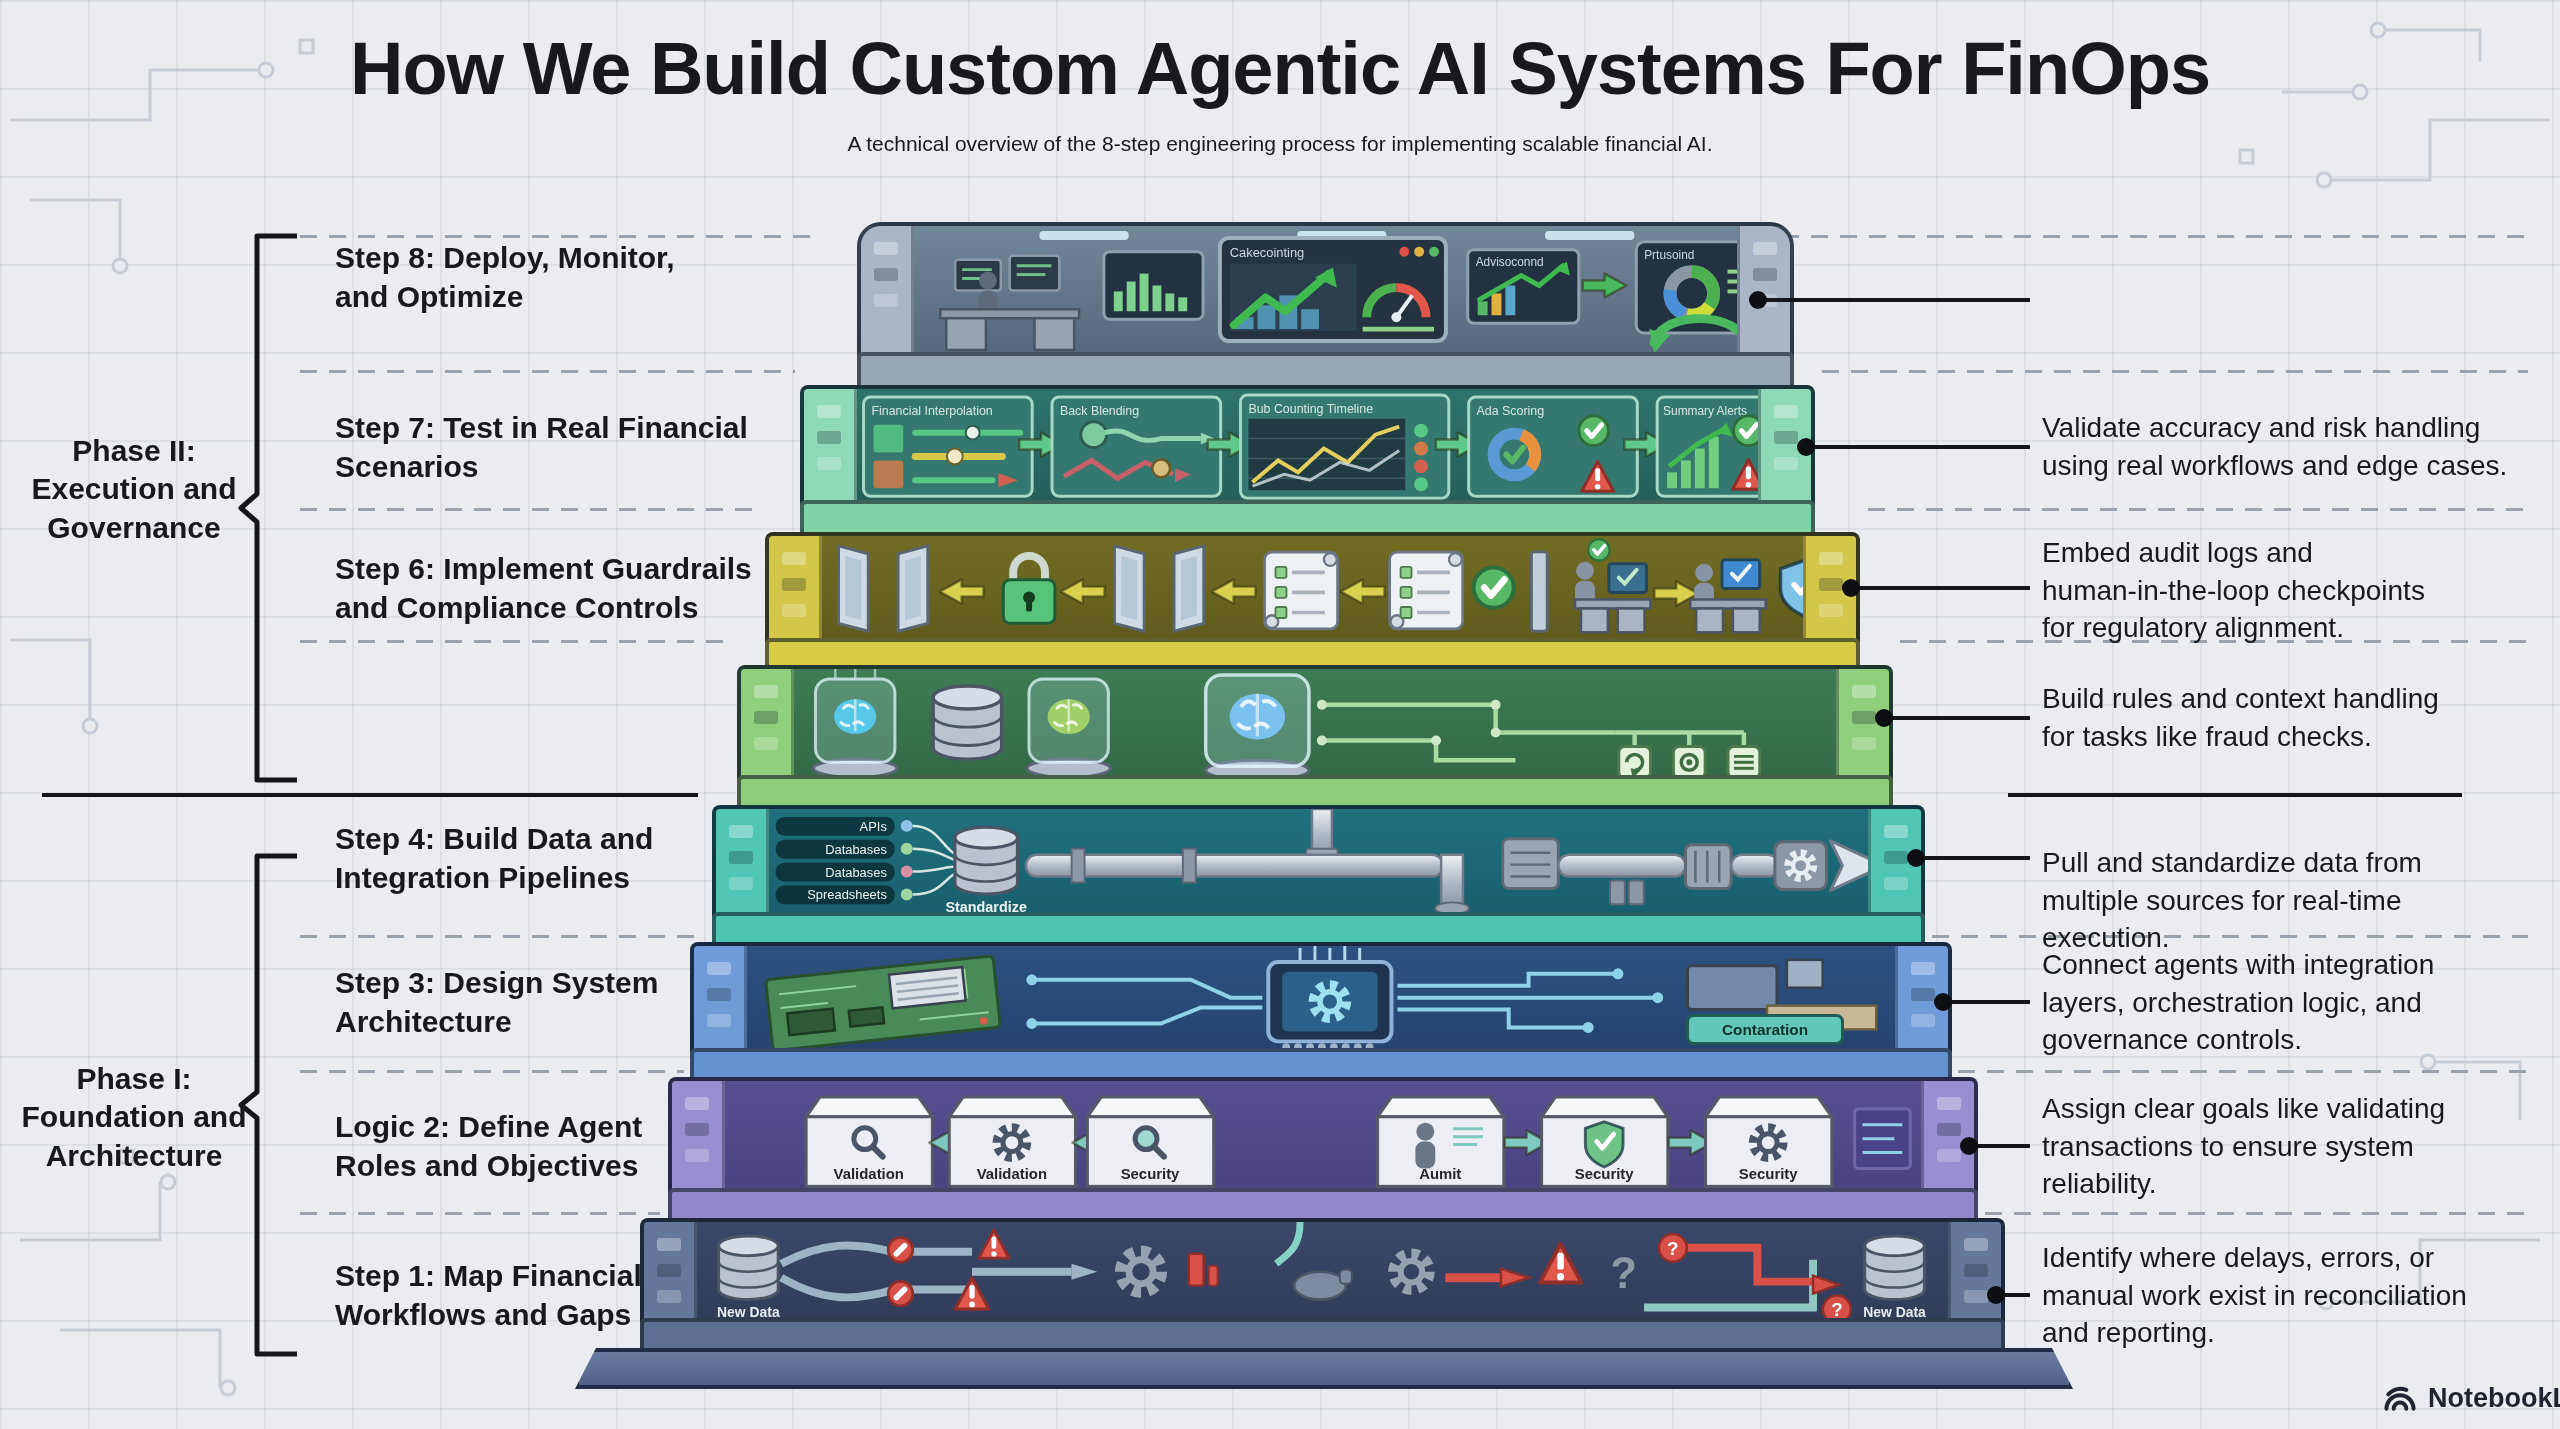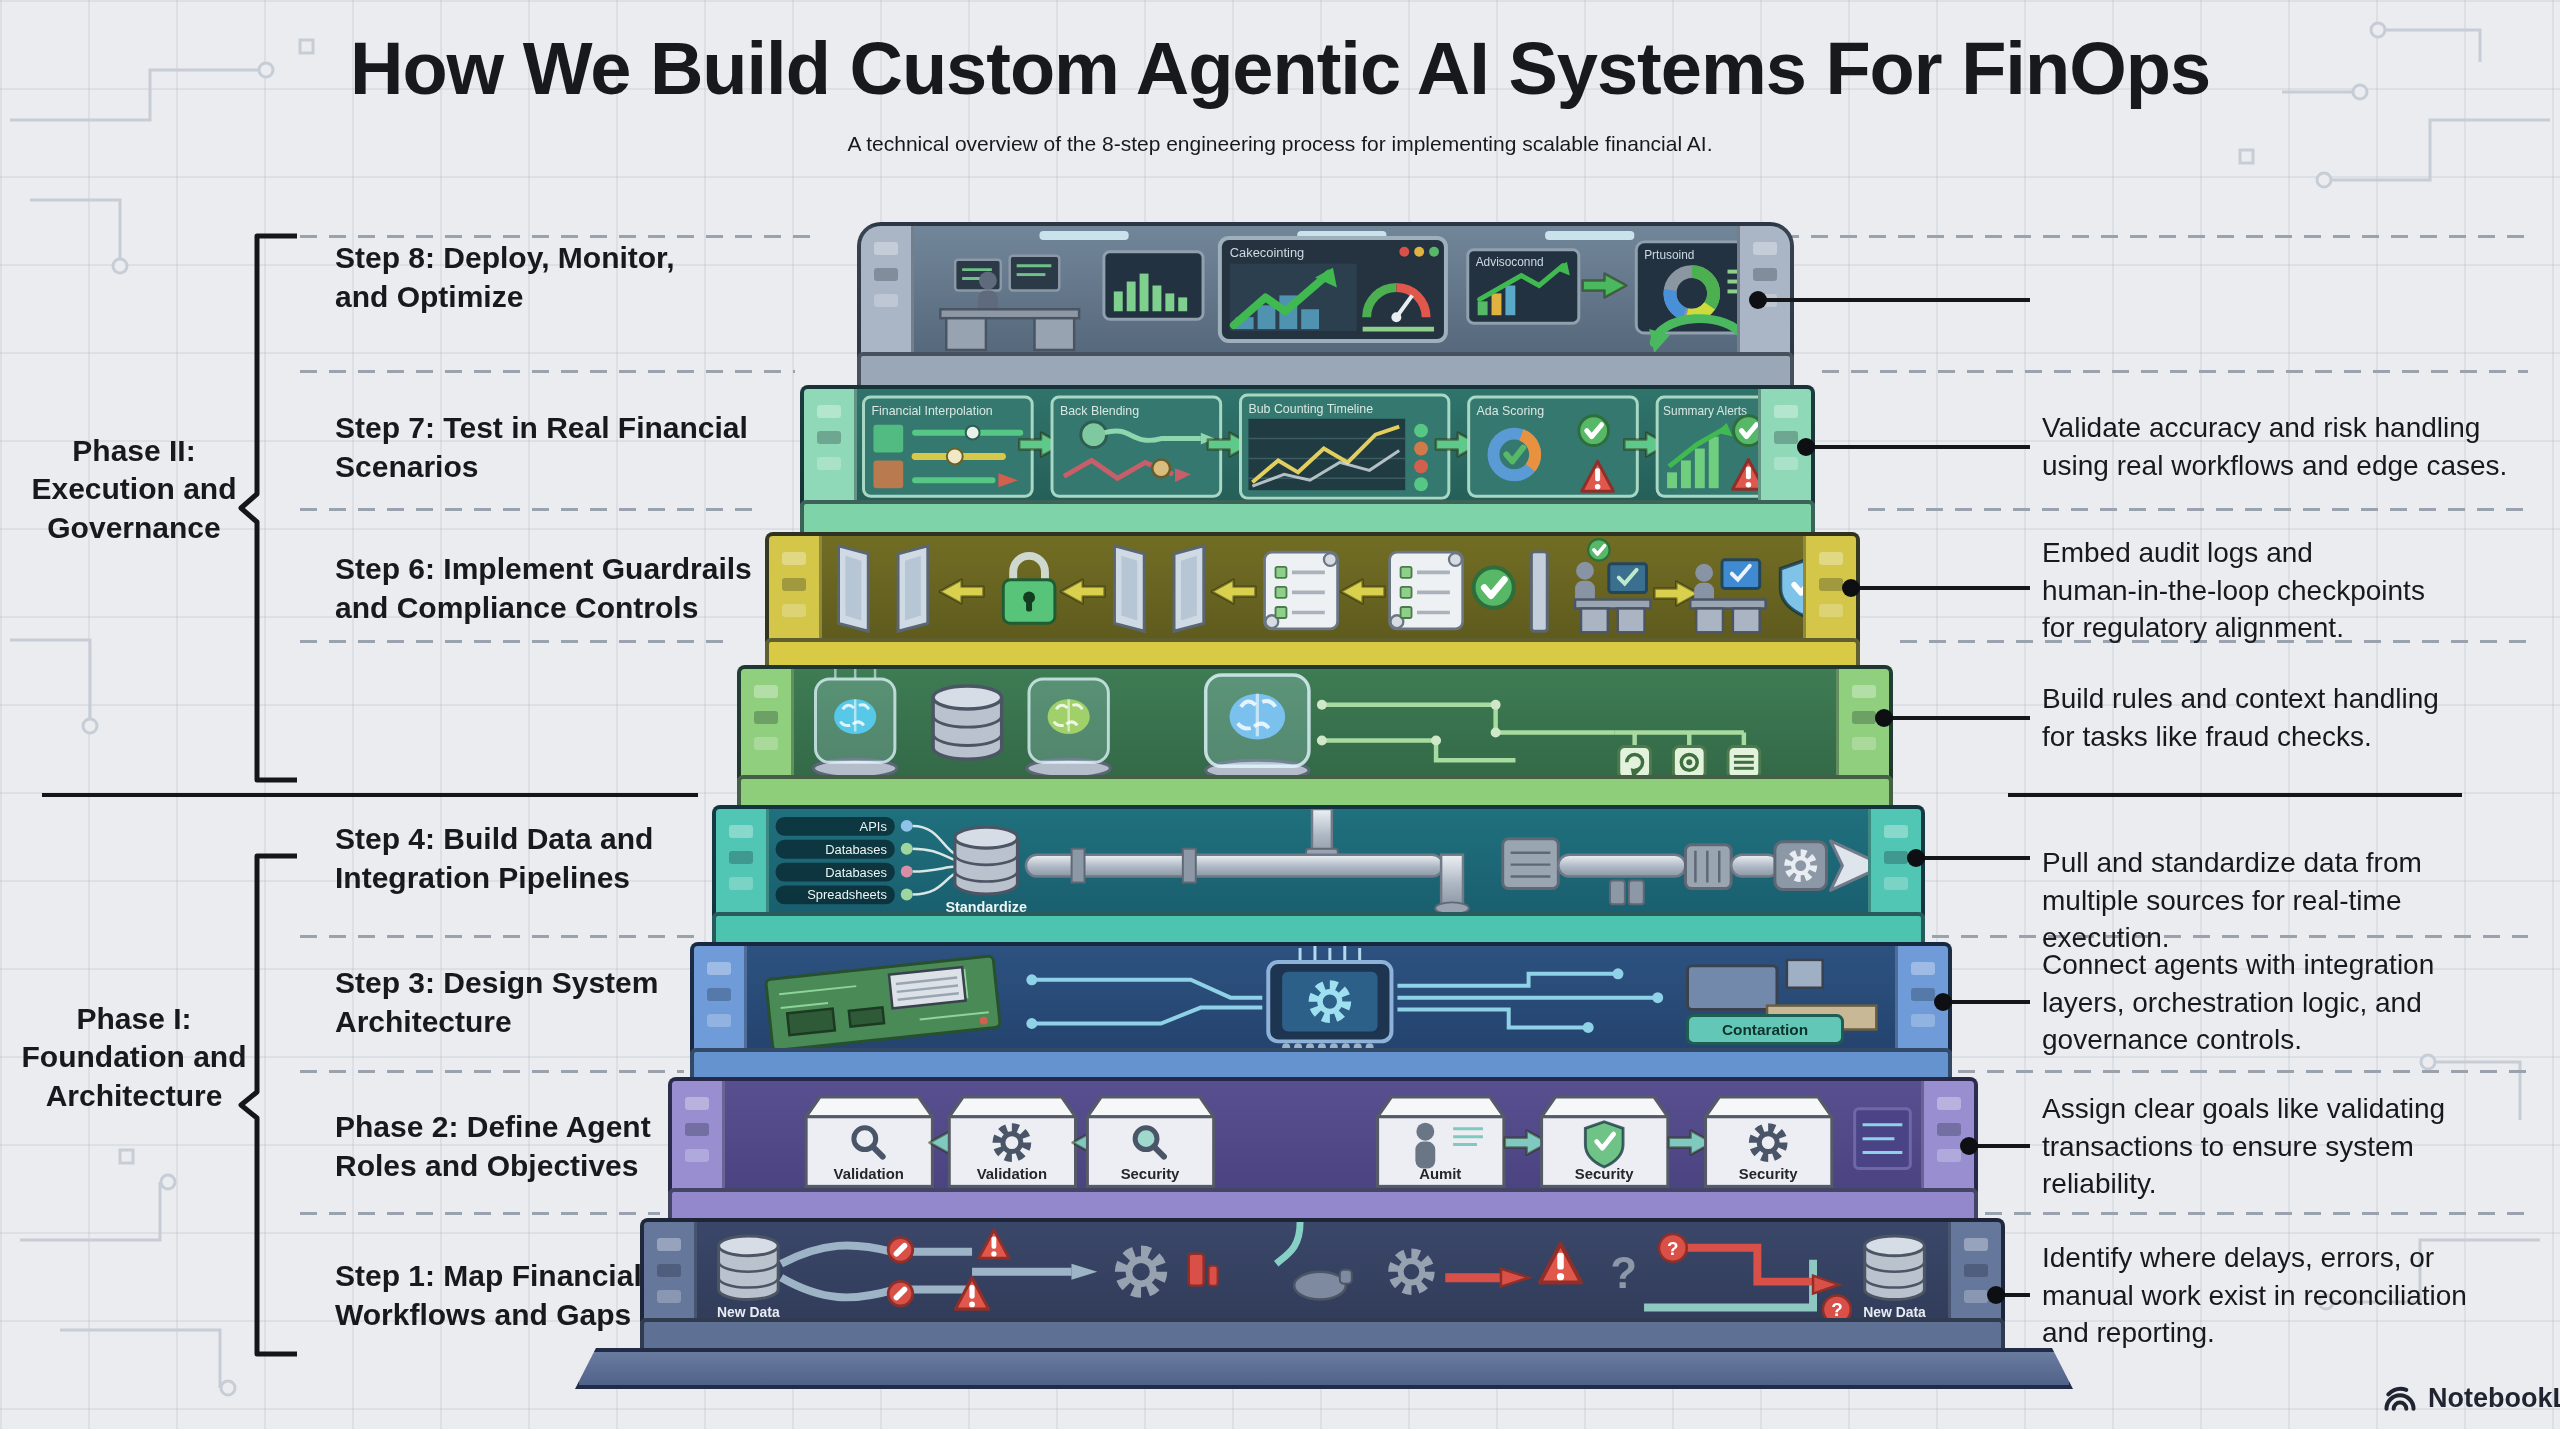--- a/index.html
+++ b/index.html
@@ -157,21 +157,21 @@
 
   <svg class="bracket" style="left:235px;top:232px" width="72" height="552" viewBox="0 0 72 552">
       <path d="M62,4 H22 V262 L6,276 L22,290 V548 H62" fill="none" stroke="#15161a" stroke-width="5" stroke-linejoin="round"></path>
     </svg>
   <svg class="bracket" style="left:235px;top:852px" width="72" height="506" viewBox="0 0 72 506">
       <path d="M62,4 H22 V240 L6,253 L22,266 V502 H62" fill="none" stroke="#15161a" stroke-width="5" stroke-linejoin="round"></path>
     </svg>
   <div class="phase" style="left:28px;top:432px;width:212px">Phase II:
 Execution and
 Governance</div>
-  <div class="phase" style="left:18px;top:1000px;width:232px">Phase I:
+  <div class="phase" style="left:18px;top:1060px;width:232px">Phase I:
 Foundation and
 Architecture</div>
 
   <div class="dash" style="left:300px;top:235px;width:522px"></div>
   <div class="dash" style="left:1782px;top:235px;width:746px"></div>
   <div class="dash" style="left:300px;top:370px;width:495px"></div>
   <div class="dash" style="left:1822px;top:370px;width:706px"></div>
   <div class="dash" style="left:300px;top:508px;width:460px"></div>
   <div class="dash" style="left:1868px;top:508px;width:660px"></div>
   <div class="dash" style="left:300px;top:640px;width:432px"></div>
@@ -188,21 +188,21 @@
   <div class="step-label" style="top:238px">Step 8: Deploy, Monitor,
 and Optimize</div>
   <div class="step-label" style="top:408px">Step 7: Test in Real Financial
 Scenarios</div>
   <div class="step-label" style="top:549px">Step 6: Implement Guardrails
 and Compliance Controls</div>
   <div class="step-label" style="top:819px">Step 4: Build Data and
 Integration Pipelines</div>
   <div class="step-label" style="top:963px">Step 3: Design System
 Architecture</div>
-  <div class="step-label" style="top:1107px">Phase 2: Define Agent
+  <div class="step-label" style="top:1107px">Logic 2: Define Agent
 Roles and Objectives</div>
   <div class="step-label" style="top:1256px">Step 1: Map Financial
 Workflows and Gaps</div>
 
   <div class="desc" style="top:409px">Validate accuracy and risk handling
 using real workflows and edge cases.</div>
   <div class="desc" style="top:534px">Embed audit logs and
 human-in-the-loop checkpoints
 for regulatory alignment.</div>
   <div class="desc" style="top:680px">Build rules and context handling

